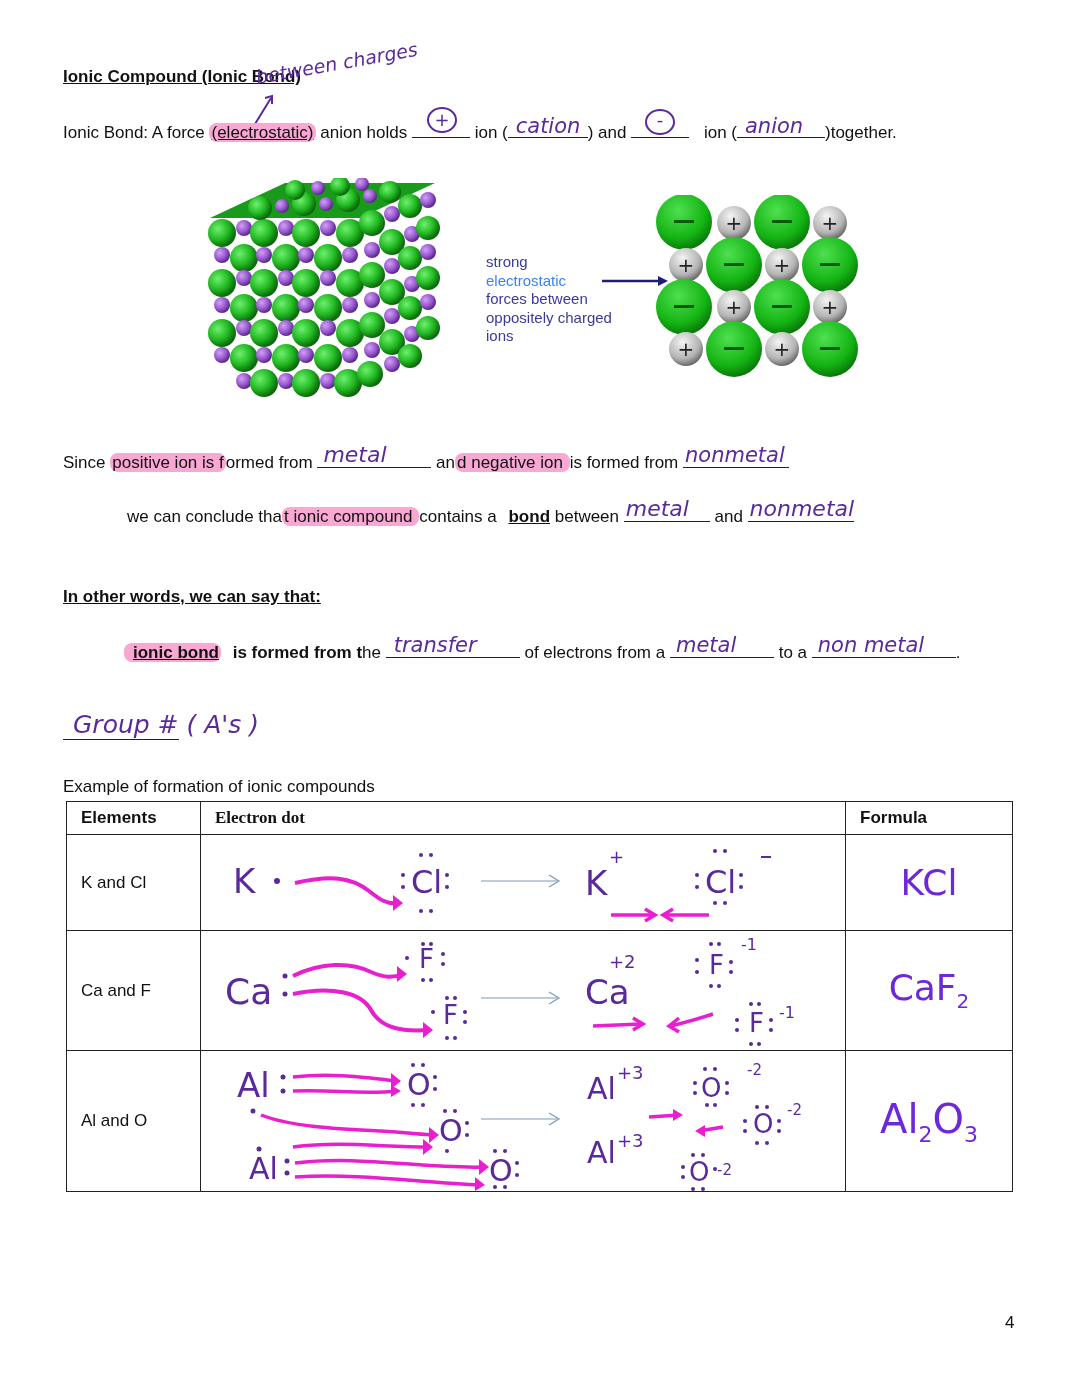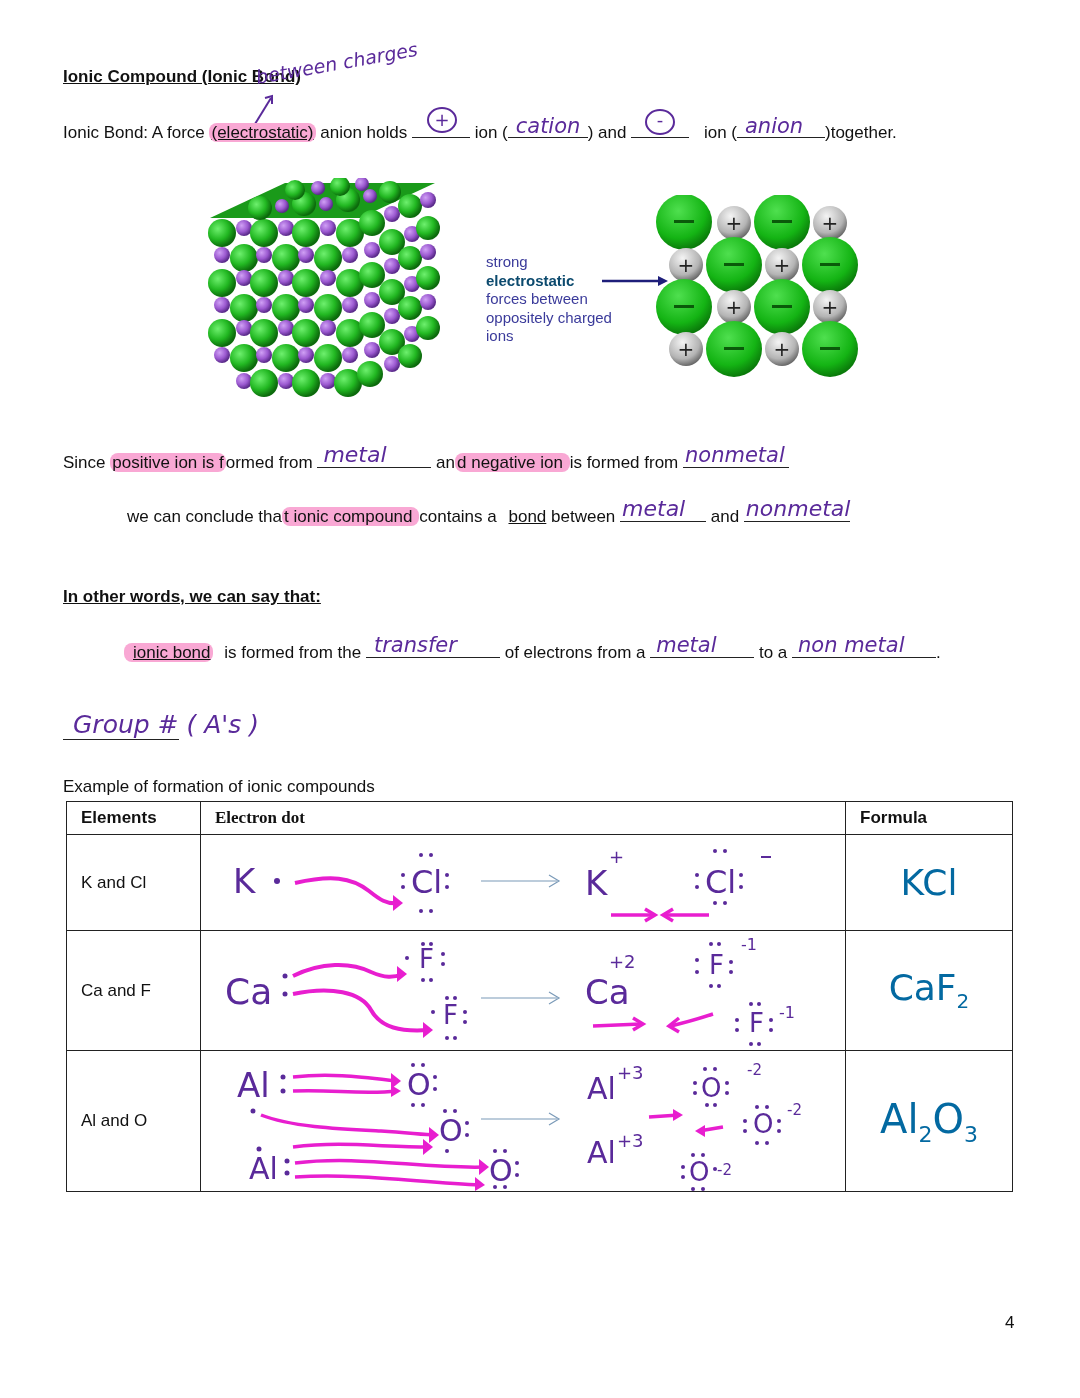--- a/index.html
+++ b/index.html
@@ -1,26 +1,26 @@
 <!DOCTYPE html>
 <html><head>
 <meta charset="utf-8">
 <style>
   html, body { margin:0; padding:0; background:#ffffff; }
   body { width:1080px; height:1398px; position:relative; overflow:hidden;
          font-family:"Liberation Sans", sans-serif; color:#111; }
   .abs { position:absolute; }
   .txt { font-size:17px; white-space:nowrap; }
   .hand { font-family:"DejaVu Sans", sans-serif; color:#5a2a9a; font-style:italic; white-space:nowrap; }
-  .handp { font-family:"DejaVu Sans", sans-serif; color:#0369a1; white-space:nowrap;text-align:center; }
+  .handp { font-family:"DejaVu Sans", sans-serif; color:#6d28d9; white-space:nowrap;text-align:center; }
   .hl { background:#f9a8d4; border-radius:8px; padding:0 2px; }
   .blank { display:inline-block; border-bottom:1.5px solid #222; height:16px; vertical-align:baseline; position:relative; }
   .blank .fill { position:absolute; left:4px; bottom:2px; }
   .u { text-decoration:underline; }
-  b { font-weight:normal;padding-left:7px; }
+  b { font-weight:bold;padding-left:7px; }
   table.ex { position:absolute; left:66px; top:801px; width:947px; border-collapse:collapse; }
   table.ex td, table.ex th { border:1.5px solid #222; text-align:left; vertical-align:middle; font-size:17px; padding:0 14px; }
   table.ex th { height:32px; font-weight:bold; }
 </style>
 </head>
 <body>
 
 <div class="abs txt" style="left:63px; top:67px; font-weight:bold;text-align:right;">
   <span class="u">Ionic Compound (Ionic Bond)</span>
 </div>
@@ -157,21 +157,21 @@
       <circle cx="95" cy="12" r="10" fill="url(#gg)"></circle>
         <circle cx="118" cy="10" r="7" fill="url(#pg)"></circle>
         <circle cx="140" cy="8" r="10" fill="url(#gg)"></circle>
         <circle cx="162" cy="6" r="7" fill="url(#pg)"></circle>
     </g>
   </g>
 </svg>
 
 <div class="abs" style="left:486px; top:253px; font-size:15px; line-height:18.5px; color:#3a3a9a;">
   <div>strong</div>
-  <div style="font-weight:bold; color:#0c4a6e;">electrostatic</div>
+  <div style="font-weight:normal; color:#3b82f6;">electrostatic</div>
   <div>forces between</div>
   <div>oppositely charged</div>
   <div>ions</div>
 </div>
 <svg class="abs" style="left:600px; top:274px;" width="70" height="14">
   <line x1="2" y1="7" x2="60" y2="7" stroke="#1e1e7a" stroke-width="2.5"></line>
   <polygon points="58,2 68,7 58,12" fill="#1e1e7a"></polygon>
 </svg>
 
 <svg class="abs" style="left:652px; top:195px;" width="210" height="185" viewBox="0 0 210 185">

